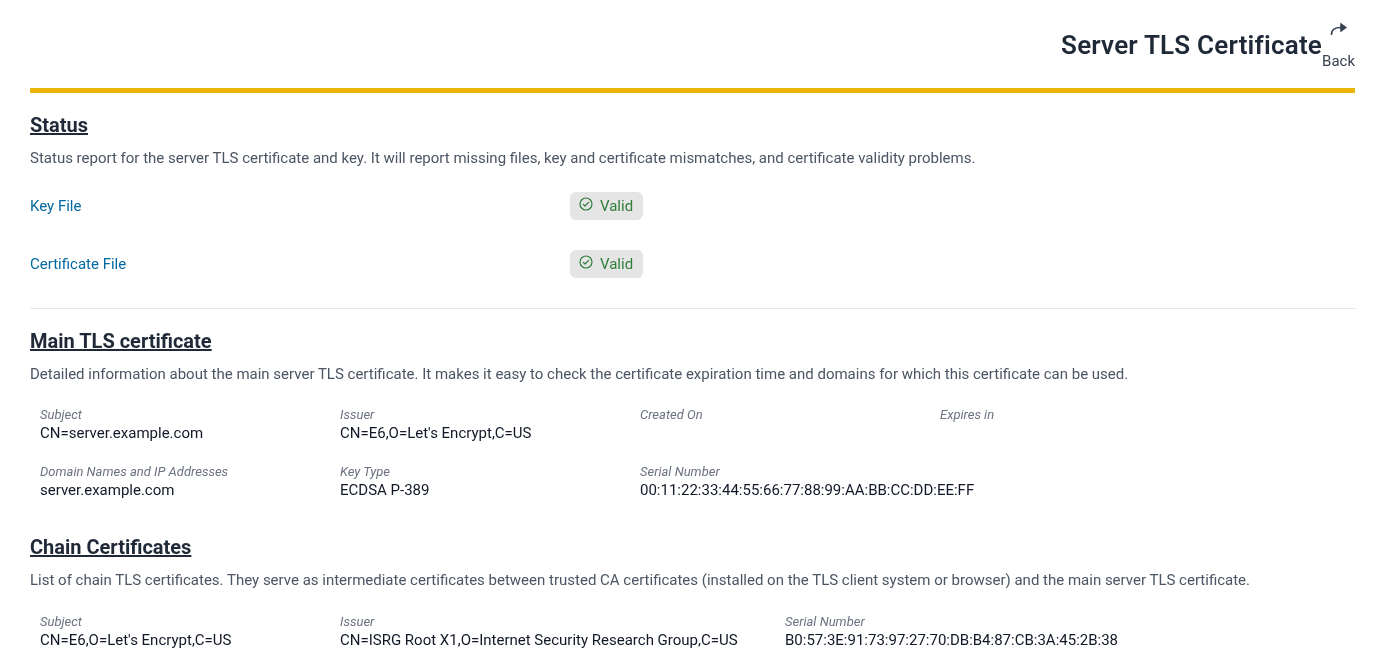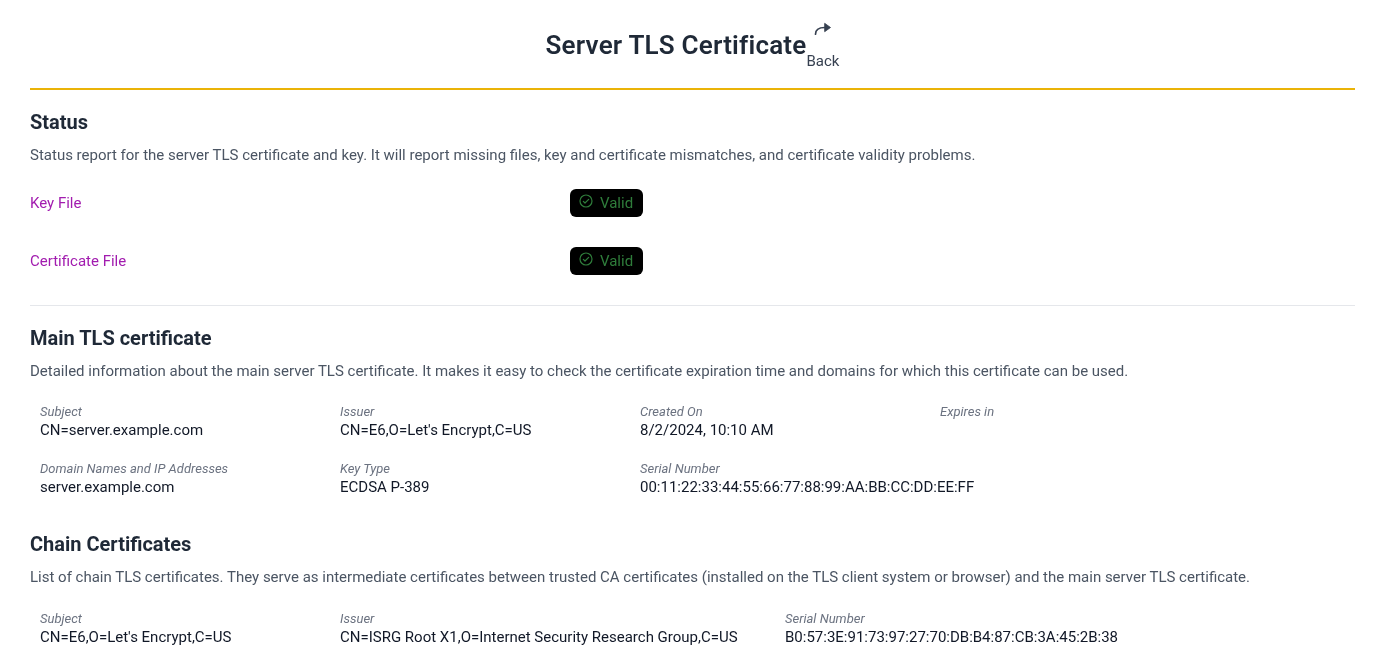--- a/index.html
+++ b/index.html
@@ -11,24 +11,24 @@
       font-family: -apple-system, BlinkMacSystemFont, "Segoe UI", Roboto, "Helvetica Neue", Arial, sans-serif;
       background: #fff;
       color: #1f2937;
       width: 1385px;
     }
     .container {
       padding: 20px 30px;
     }
     .header-row {
       display: flex;
-      justify-content: center;
+      justify-content: flex-end;
       align-items: center;
       padding-bottom: 18px;
-      border-bottom: 2px solid #eab308;
+      border-bottom: 5px solid #eab308;
       margin-bottom: 20px;
     }
     .page-title {
       font-size: 26px;
       font-weight: 600;
       color: #1f2937;
       letter-spacing: 0.2px;
     }
     .back-link {
       display: inline-flex;
@@ -44,42 +44,43 @@
       width: 20px;
       height: 20px;
       stroke: #374151;
       fill: #374151;
     }
     .section-title {
       font-size: 20px;
       font-weight: 700;
       color: #1f2937;
       margin-bottom: 10px;
+      text-decoration: underline;
     }
     .section-desc {
       font-size: 15px;
       color: #4b5563;
       line-height: 1.5;
       margin-bottom: 22px;
     }
     .status-row {
       display: flex;
       align-items: center;
       margin-bottom: 30px;
     }
     .status-label {
       width: 540px;
       font-size: 15px;
-      color: #a21caf;
+      color: #0369a1;
     }
     .badge {
       display: inline-flex;
       align-items: center;
       gap: 6px;
-      background: #000000;
+      background: #e5e5e5;
       color: #2f7d3b;
       border-radius: 6px;
       padding: 4px 10px 4px 8px;
       font-size: 15px;
     }
     .badge svg {
       width: 16px;
       height: 16px;
     }
     .divider {
@@ -173,21 +174,20 @@
     <div class="field">
       <div class="field-label">Subject</div>
       <div class="field-value">CN=server.example.com</div>
     </div>
     <div class="field">
       <div class="field-label">Issuer</div>
       <div class="field-value">CN=E6,O=Let's Encrypt,C=US</div>
     </div>
     <div class="field">
       <div class="field-label">Created On</div>
-      <div class="field-value">8/2/2024, 10:10 AM</div>
     </div>
     <div class="field">
       <div class="field-label">Expires in</div>
     </div>
     <div class="field">
       <div class="field-label">Domain Names and IP Addresses</div>
       <div class="field-value">server.example.com</div>
     </div>
     <div class="field">
       <div class="field-label">Key Type</div>

